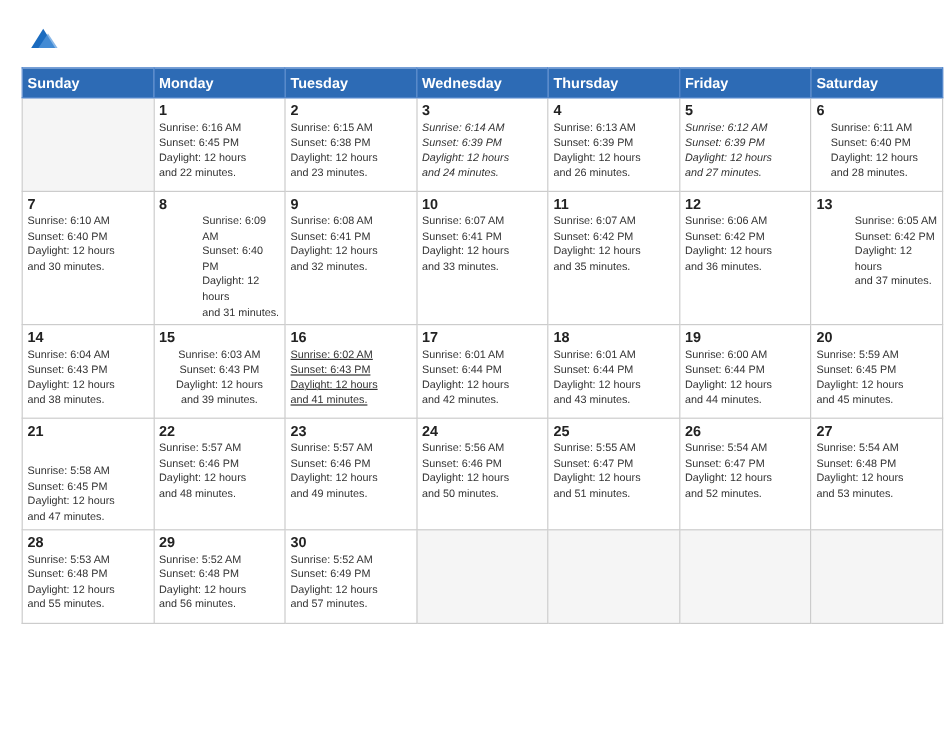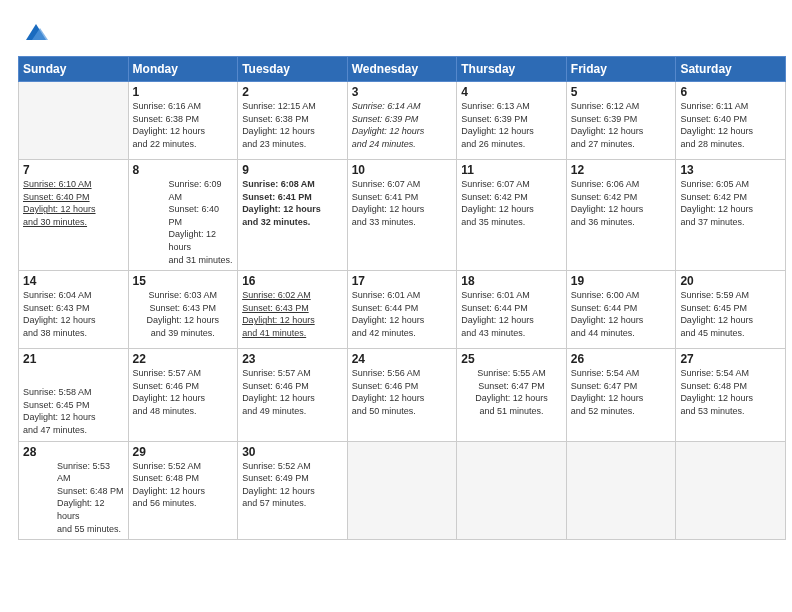--- a/index.html
+++ b/index.html
@@ -129,78 +129,78 @@
           <th>Friday</th>
           <th>Saturday</th>
         </tr>
     </thead>
     <tbody id="calendar-body">
     <tr>
           <td class="empty"></td>
           <td>
             <span class="day-num">1</span>
             <div class="day-info" style="white-space: pre-line;">Sunrise: 6:16 AM
-Sunset: 6:38 PM
+Sunset: 6:45 PM
 Daylight: 12 hours
 and 22 minutes.</div>
           </td>
           <td>
             <span class="day-num">2</span>
-            <div class="day-info" style="white-space: pre-line;">Sunrise: 12:15 AM
+            <div class="day-info" style="white-space: pre-line;">Sunrise: 6:15 AM
 Sunset: 6:38 PM
 Daylight: 12 hours
 and 23 minutes.</div>
           </td>
           <td>
             <span class="day-num">3</span>
             <div class="day-info" style="white-space: pre-line; font-style: italic;">Sunrise: 6:14 AM
 Sunset: 6:39 PM
 Daylight: 12 hours
 and 24 minutes.</div>
           </td>
           <td>
             <span class="day-num">4</span>
             <div class="day-info" style="white-space: pre-line;">Sunrise: 6:13 AM
 Sunset: 6:39 PM
 Daylight: 12 hours
 and 26 minutes.</div>
           </td>
           <td>
             <span class="day-num">5</span>
-            <div class="day-info" style="white-space: pre-line;">Sunrise: 6:12 AM
+            <div class="day-info" style="white-space: pre-line; font-style: italic;">Sunrise: 6:12 AM
 Sunset: 6:39 PM
 Daylight: 12 hours
 and 27 minutes.</div>
           </td>
           <td>
             <span class="day-num">6</span>
-            <div class="day-info" style="white-space: pre-line;">Sunrise: 6:11 AM
+            <div class="day-info" style="white-space: pre-line; margin-left: 12px;">Sunrise: 6:11 AM
 Sunset: 6:40 PM
 Daylight: 12 hours
 and 28 minutes.</div>
           </td>
         </tr>
         <tr>
           <td>
             <span class="day-num">7</span>
-            <div class="day-info" style="white-space: pre-line; text-decoration: underline;">Sunrise: 6:10 AM
+            <div class="day-info" style="white-space: pre-line;">Sunrise: 6:10 AM
 Sunset: 6:40 PM
 Daylight: 12 hours
 and 30 minutes.</div>
           </td>
           <td>
             <span class="day-num">8</span>
             <div class="day-info" style="white-space: pre-line; margin-left: 36px;">Sunrise: 6:09 AM
 Sunset: 6:40 PM
 Daylight: 12 hours
 and 31 minutes.</div>
           </td>
           <td>
             <span class="day-num">9</span>
-            <div class="day-info" style="white-space: pre-line; font-weight: bold;">Sunrise: 6:08 AM
+            <div class="day-info" style="white-space: pre-line;">Sunrise: 6:08 AM
 Sunset: 6:41 PM
 Daylight: 12 hours
 and 32 minutes.</div>
           </td>
           <td>
             <span class="day-num">10</span>
             <div class="day-info" style="white-space: pre-line;">Sunrise: 6:07 AM
 Sunset: 6:41 PM
 Daylight: 12 hours
 and 33 minutes.</div>
@@ -214,21 +214,21 @@
           </td>
           <td>
             <span class="day-num">12</span>
             <div class="day-info" style="white-space: pre-line;">Sunrise: 6:06 AM
 Sunset: 6:42 PM
 Daylight: 12 hours
 and 36 minutes.</div>
           </td>
           <td>
             <span class="day-num">13</span>
-            <div class="day-info" style="white-space: pre-line;">Sunrise: 6:05 AM
+            <div class="day-info" style="white-space: pre-line; margin-left: 32px;">Sunrise: 6:05 AM
 Sunset: 6:42 PM
 Daylight: 12 hours
 and 37 minutes.</div>
           </td>
         </tr>
         <tr>
           <td>
             <span class="day-num">14</span>
             <div class="day-info" style="white-space: pre-line;">Sunrise: 6:04 AM
 Sunset: 6:43 PM
@@ -302,21 +302,21 @@
           </td>
           <td>
             <span class="day-num">24</span>
             <div class="day-info" style="white-space: pre-line;">Sunrise: 5:56 AM
 Sunset: 6:46 PM
 Daylight: 12 hours
 and 50 minutes.</div>
           </td>
           <td>
             <span class="day-num">25</span>
-            <div class="day-info" style="white-space: pre-line; text-align: center;">Sunrise: 5:55 AM
+            <div class="day-info" style="white-space: pre-line;">Sunrise: 5:55 AM
 Sunset: 6:47 PM
 Daylight: 12 hours
 and 51 minutes.</div>
           </td>
           <td>
             <span class="day-num">26</span>
             <div class="day-info" style="white-space: pre-line;">Sunrise: 5:54 AM
 Sunset: 6:47 PM
 Daylight: 12 hours
 and 52 minutes.</div>
@@ -325,21 +325,21 @@
             <span class="day-num">27</span>
             <div class="day-info" style="white-space: pre-line;">Sunrise: 5:54 AM
 Sunset: 6:48 PM
 Daylight: 12 hours
 and 53 minutes.</div>
           </td>
         </tr>
         <tr>
           <td>
             <span class="day-num">28</span>
-            <div class="day-info" style="white-space: pre-line; margin-left: 34px;">Sunrise: 5:53 AM
+            <div class="day-info" style="white-space: pre-line;">Sunrise: 5:53 AM
 Sunset: 6:48 PM
 Daylight: 12 hours
 and 55 minutes.</div>
           </td>
           <td>
             <span class="day-num">29</span>
             <div class="day-info" style="white-space: pre-line;">Sunrise: 5:52 AM
 Sunset: 6:48 PM
 Daylight: 12 hours
 and 56 minutes.</div>

